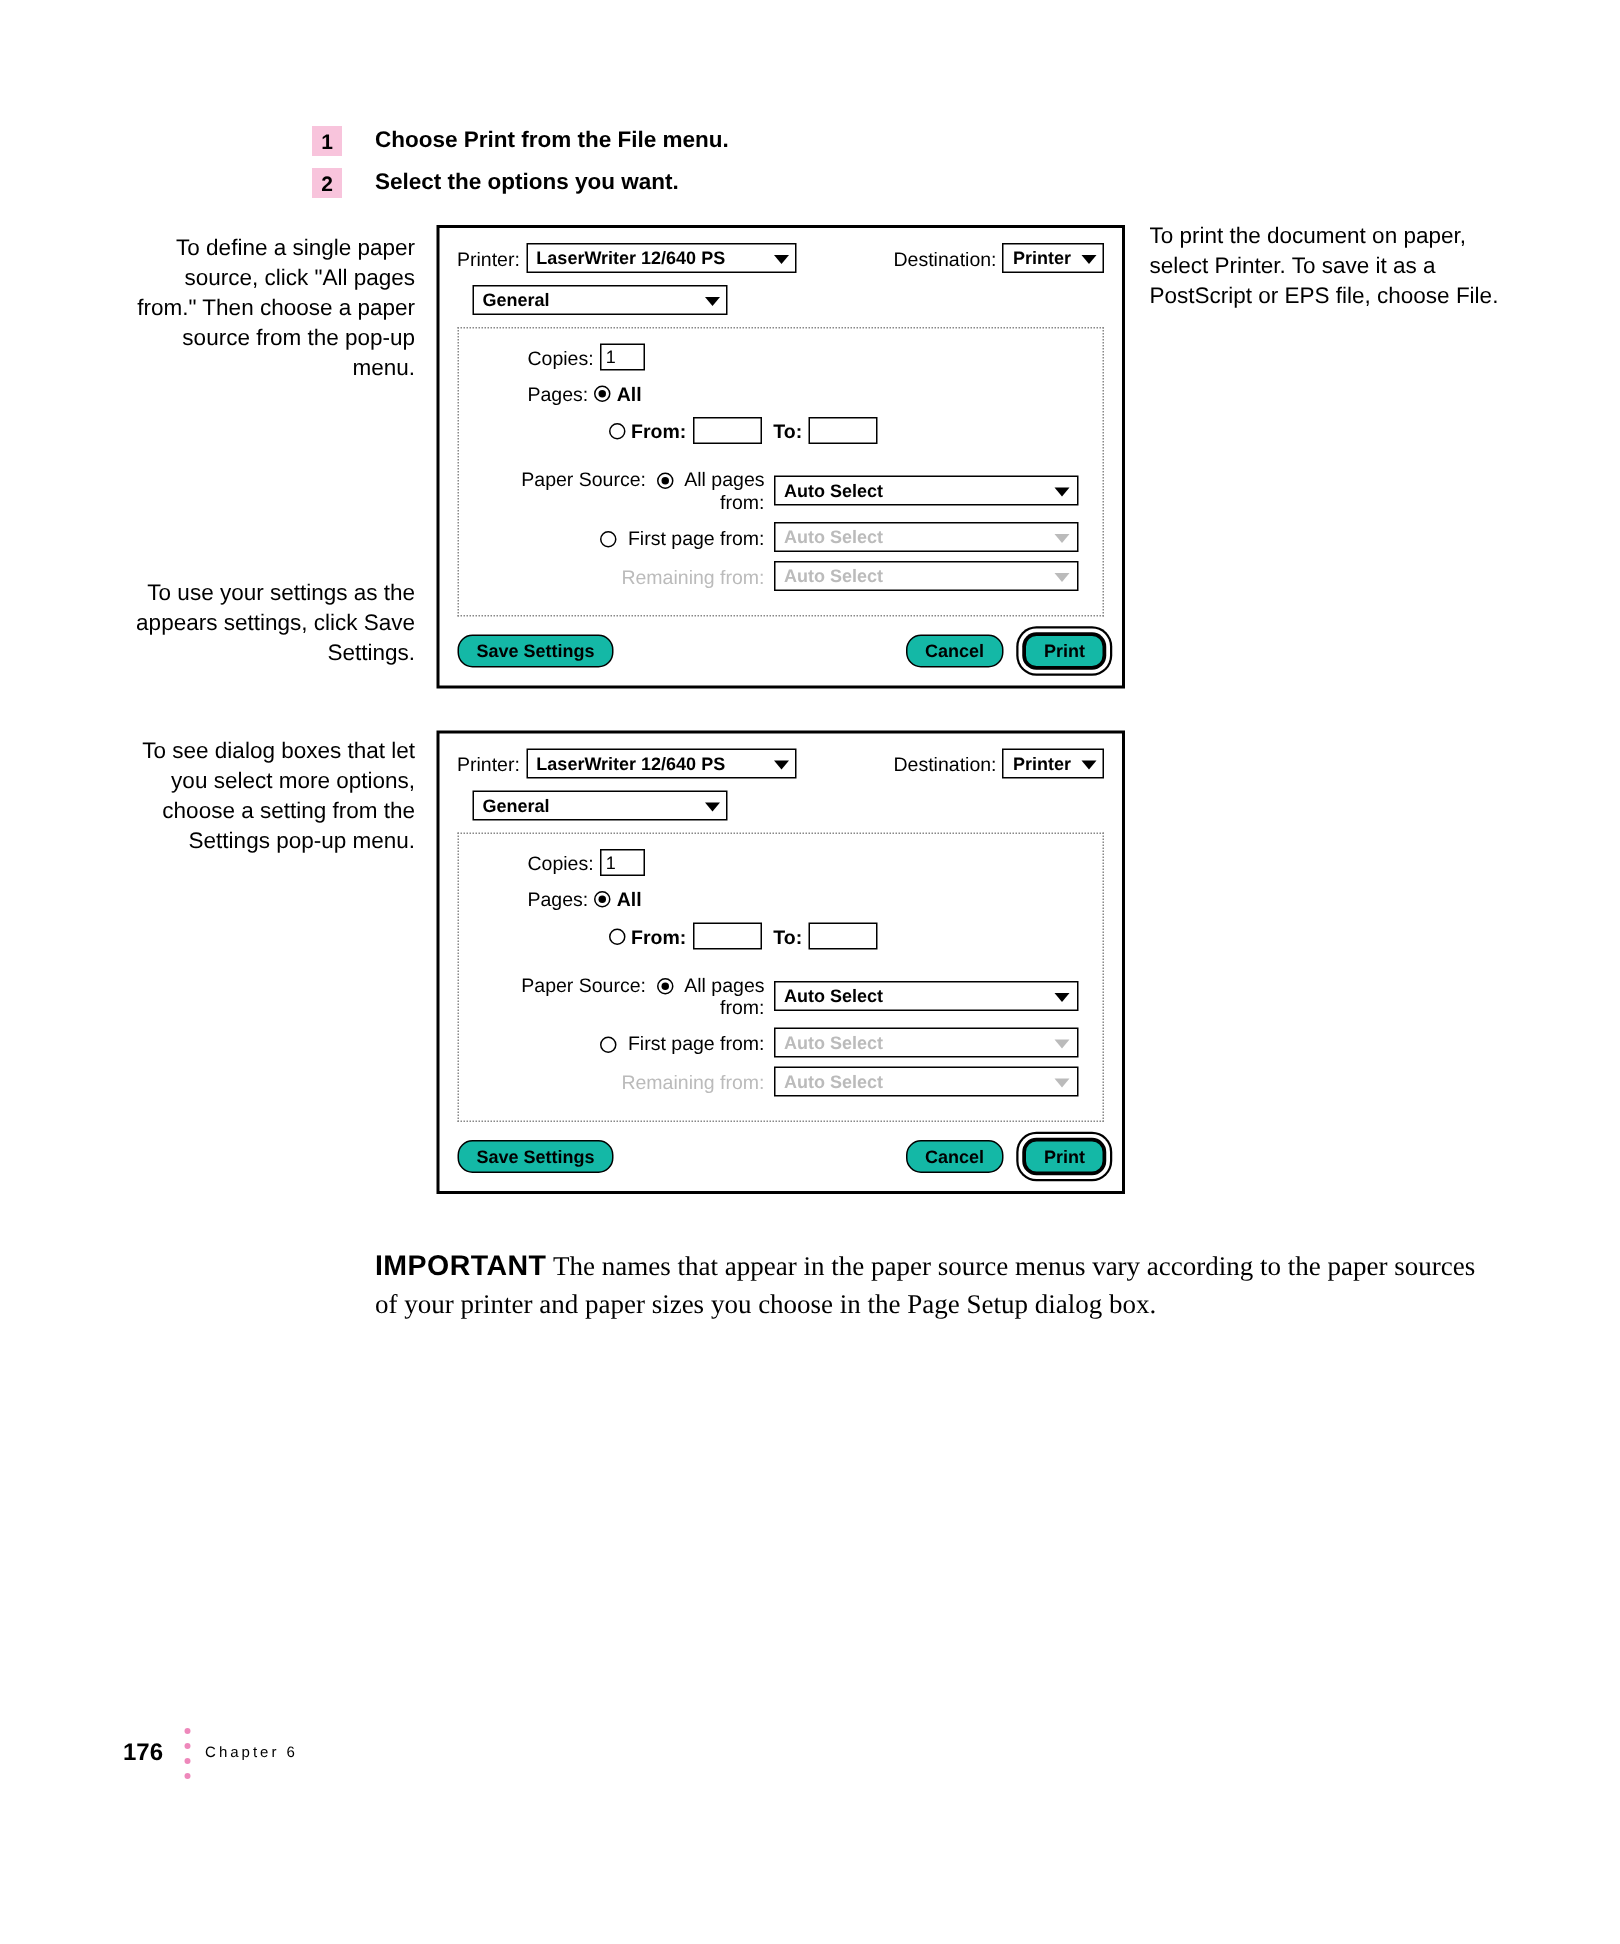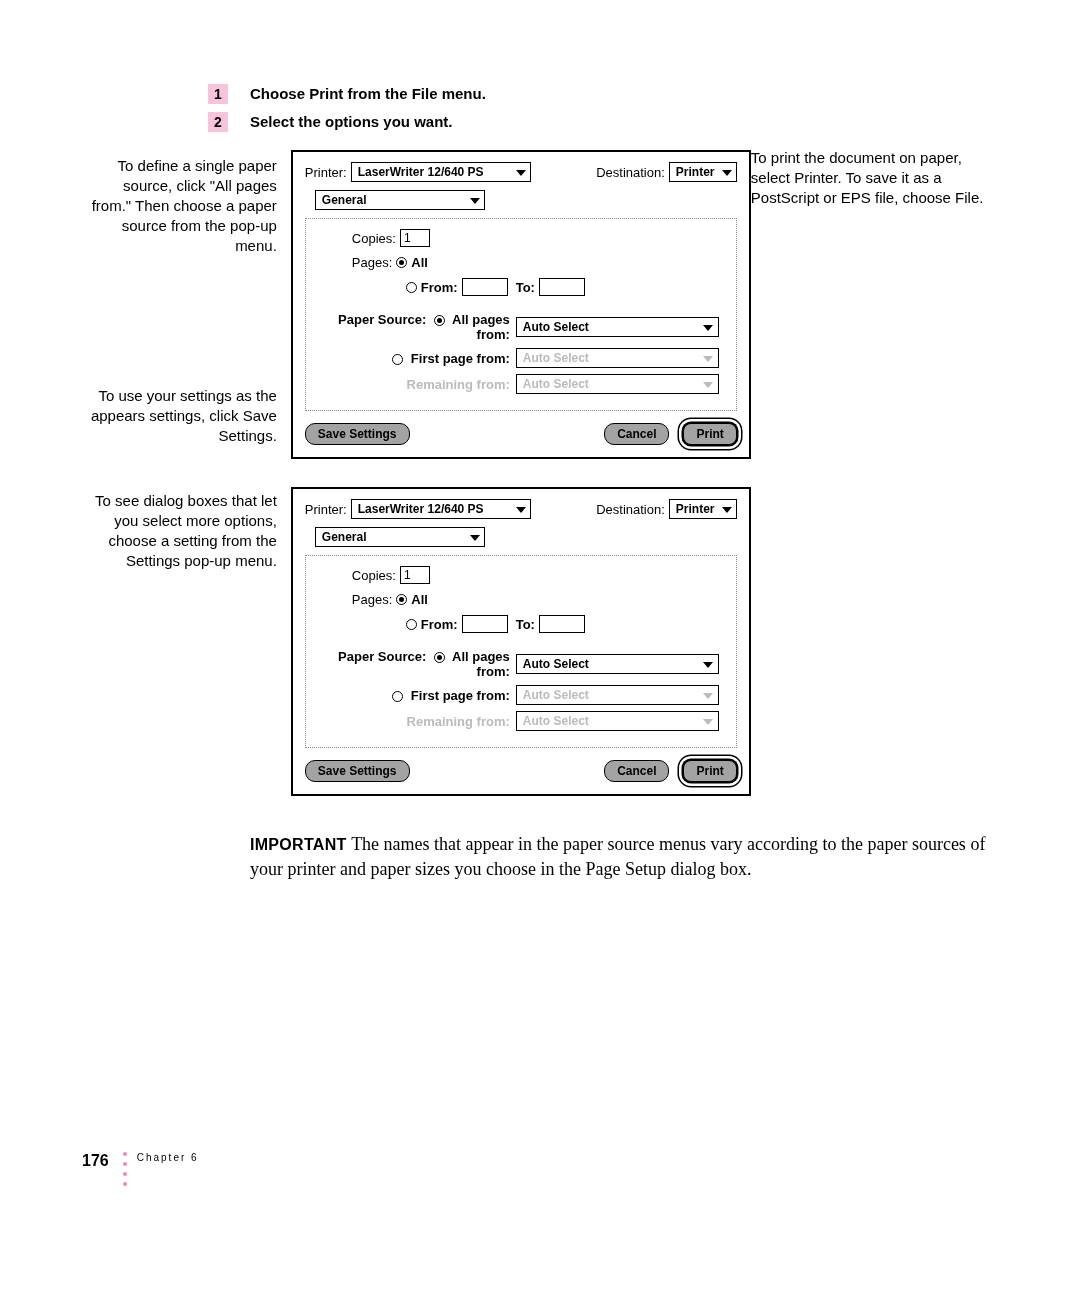--- a/index.html
+++ b/index.html
@@ -23,21 +23,21 @@
   .step-body {
     font: 18px/22px "Times New Roman", serif;
     margin: 12px 0 26px 170px; max-width: 540px;
   }
 
   
   .anno-block { display: flex; margin-top: 18px; }
   .left-col { width: 220px; text-align: right; font: 15px/20px Arial; position: relative; }
   .left-col .note { position: absolute; right: 14px; }
   .mid-col { width: 480px; }
-  .right-col { width: 260px; font: 15px/20px Arial; position: relative; }
+  .right-col { width: 260px; font: 15px/20px Arial; padding-left: 16px; position: relative; }
 
   
   .dialog {
     border: 2.5px solid #000;
     padding: 10px 12px 12px 12px;
     background: #fff;
     font-family: "Geneva", "Helvetica", Arial, sans-serif;
     font-size: 13px;
   }
   .row { display: flex; align-items: center; margin-bottom: 8px; }
@@ -55,51 +55,51 @@
 
   .inner-frame { border: 1px dotted #888; padding: 10px; margin-top: 6px; }
 
   .radio { display: inline-block; width: 11px; height: 11px; border: 1.5px solid #000; border-radius: 50%; margin-right: 4px; position: relative; vertical-align: -2px; }
   .radio.on::after { content: ""; position: absolute; inset: 2px; background: #000; border-radius: 50%; }
 
   .num-field { border: 1px solid #000; width: 30px; height: 18px; font: 12px/16px Arial; padding-left: 3px; display: inline-block; }
   .txt-field { border: 1px solid #000; width: 46px; height: 18px; display: inline-block; }
 
   .src-row { display: flex; align-items: center; margin-bottom: 6px; }
-  .src-lbl { width: 200px; text-align: right; font-weight: bold; padding-right: 6px; }
+  .src-lbl { width: 200px; text-align: right; font-weight: normal; padding-right: 6px; }
   .src-lbl.dis { color: #bbb; }
   .src-dd {
     border: 1px solid #000; width: 203px; height: 20px; padding: 0 6px;
     font: bold 12px/18px Arial; position: relative; display: flex; align-items: center;
   }
   .src-dd::after {
     content: ""; position: absolute; right: 5px; top: 7px;
     border-left: 5px solid transparent; border-right: 5px solid transparent;
     border-top: 6px solid #000;
   }
   .src-dd.dis { color: #bbb; }
   .src-dd.dis::after { border-top-color: #bbb; }
 
   .btn-row { display: flex; margin-top: 12px; align-items: center; }
   .mac-btn {
     border: 1.5px solid #000; border-radius: 10px; padding: 3px 12px;
-    font: bold 12px/14px Arial; background: #a3a3a3;
+    font: bold 12px/14px Arial; background: #14b8a6;
   }
   .mac-btn.default { box-shadow: 0 0 0 1.5px #000, 0 0 0 4px #fff, 0 0 0 5.5px #000; border-radius: 8px; }
 
-  .footer { position: absolute; left: 82px; bottom: 110px; display: flex; align-items: flex-start; font: 10px/12px Arial; letter-spacing: 2px; }
+  .footer { position: absolute; left: 82px; bottom: 110px; display: flex; align-items: center; font: 10px/12px Arial; letter-spacing: 2px; }
   .pgnum { font: bold 16px Arial; margin-right: 14px; letter-spacing: 0; }
   .dots { display: flex; flex-direction: column; margin-right: 10px; gap: 6px; }
   .dot { width: 4px; height: 4px; background: #e8b; border-radius: 50%; }
 
   .important {
     font: 18px/24px "Times New Roman", serif;
     margin-top: 36px; margin-left: 170px; max-width: 740px;
   }
-  .important b { font-family: Arial; font-size: 16px; letter-spacing: 0.3px; }
+  .important b { font-family: Arial; font-size: 19px; letter-spacing: 0.3px; }
 </style>
 </head>
 <body>
 
 <div class="page">
 
   <div class="step">
     <div class="num-box">1</div>
     <div class="step-bold">Choose Print from the File menu.</div>
   </div>

